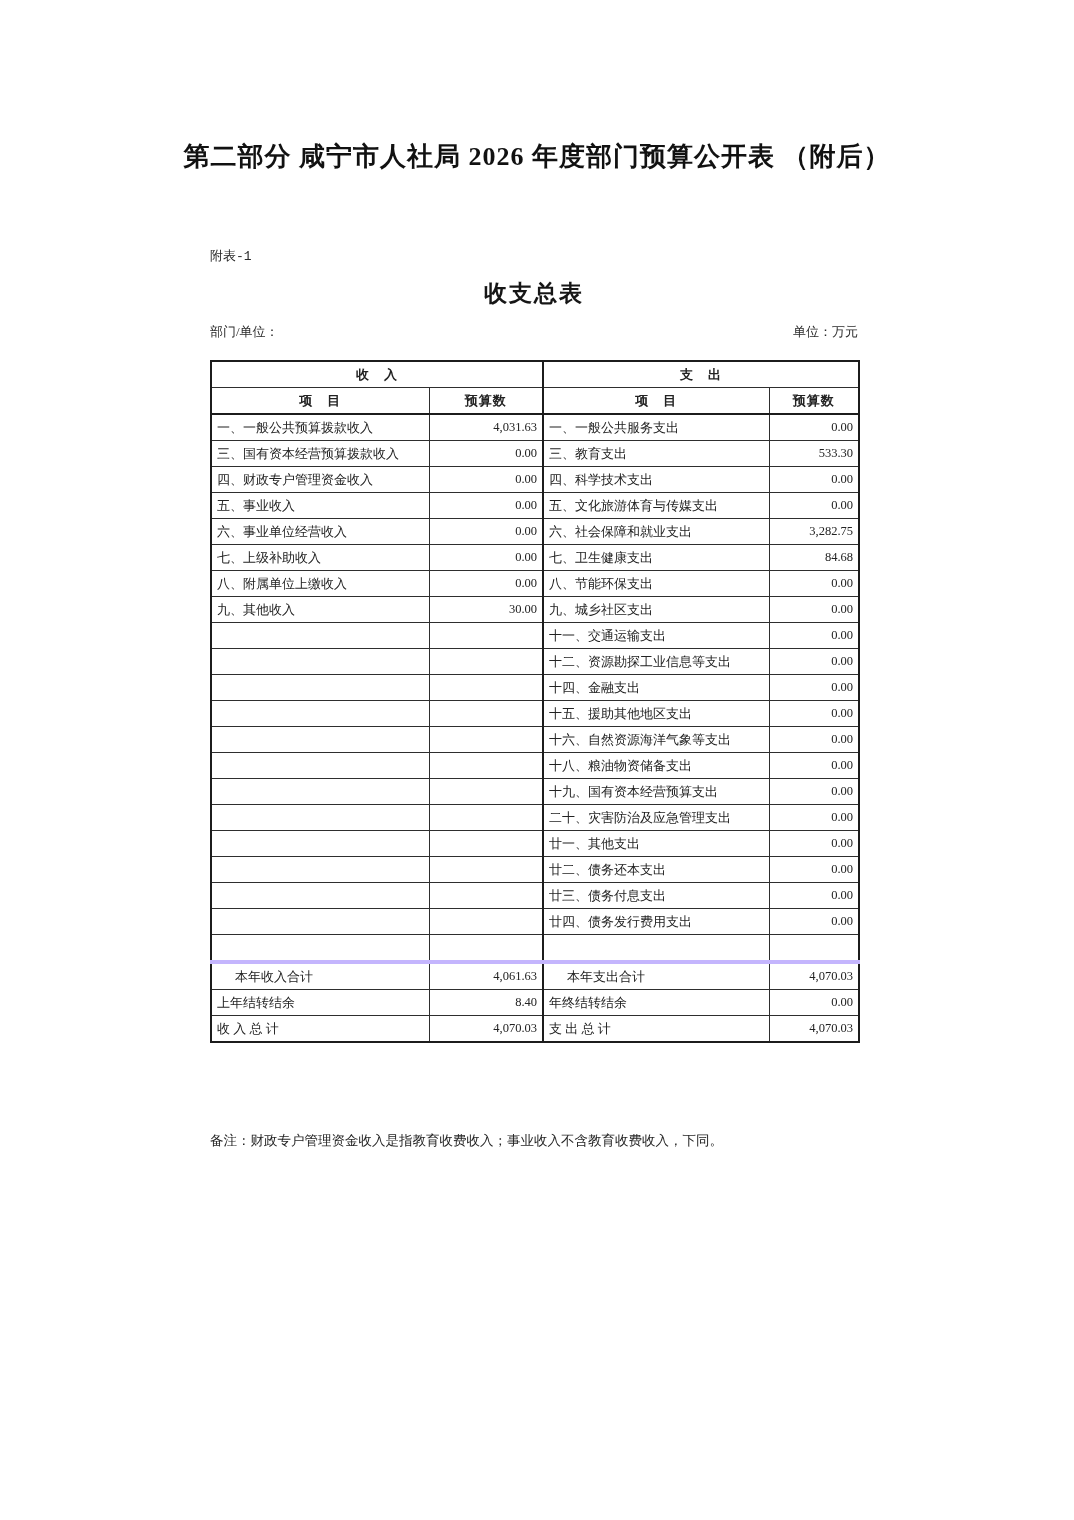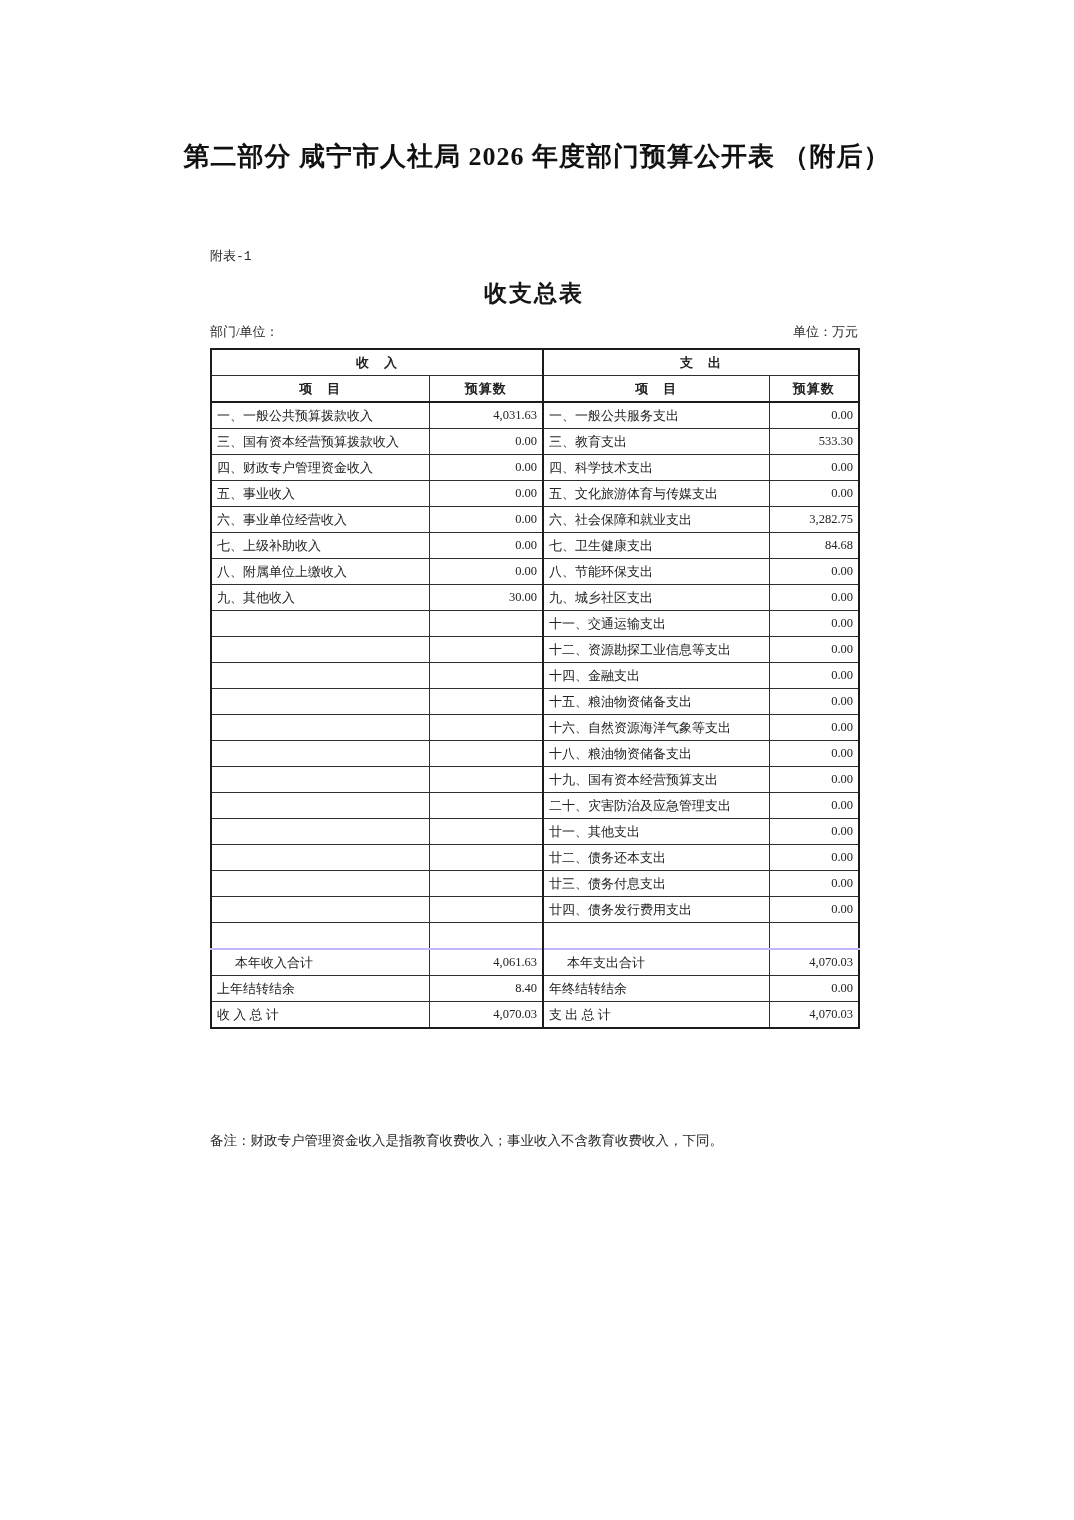--- a/index.html
+++ b/index.html
@@ -40,21 +40,21 @@
     margin-top: 17px;
     text-align: center;
     font-size: 23px;
     font-weight: bold;
     letter-spacing: 2px;
     line-height: 26px;
     color: #161616;
   }
   .meta-row {
     margin-top: 16px;
-    margin-bottom: 8px;
+    margin-bottom: 20px;
     display: flex;
     justify-content: space-between;
     font-size: 13px;
     line-height: 17px;
     color: #2a2a2a;
   }
   table.budget {
     border-collapse: collapse;
     table-layout: fixed;
     width: 648px;
@@ -77,21 +77,21 @@
     letter-spacing: 1px;
   }
   table.budget thead tr.cols th { border-bottom: 2px solid #1c1c1c; }
   table.budget td.item { text-align: left; }
   table.budget td.num  { text-align: right; font-size: 12.5px; }
   
   table.budget thead tr.group th:nth-child(2),
   table.budget thead tr.cols th:nth-child(3),
   table.budget tbody td:nth-child(3) { border-left: 2px solid #1c1c1c; }
   
-  table.budget tbody tr.totals-start td { border-top: 2px solid #c4b5fd; padding-left: 23px; }
+  table.budget tbody tr.totals-start td { border-top: 4px solid #c4b5fd; padding-left: 23px; }
   .note {
     position: absolute;
     left: 210px; top: 1132px;
     width: 700px;
     font-size: 13.5px;
     line-height: 18px;
     color: #262626;
   }
 </style>
 </head>
@@ -194,21 +194,21 @@
           </tr>
           <tr>
             <td class="item"></td>
             <td class="num"></td>
             <td class="item">十四、金融支出</td>
             <td class="num">0.00</td>
           </tr>
           <tr>
             <td class="item"></td>
             <td class="num"></td>
-            <td class="item">十五、粮油物资储备支出</td>
+            <td class="item">十五、援助其他地区支出</td>
             <td class="num">0.00</td>
           </tr>
           <tr>
             <td class="item"></td>
             <td class="num"></td>
             <td class="item">十六、自然资源海洋气象等支出</td>
             <td class="num">0.00</td>
           </tr>
           <tr>
             <td class="item"></td>

